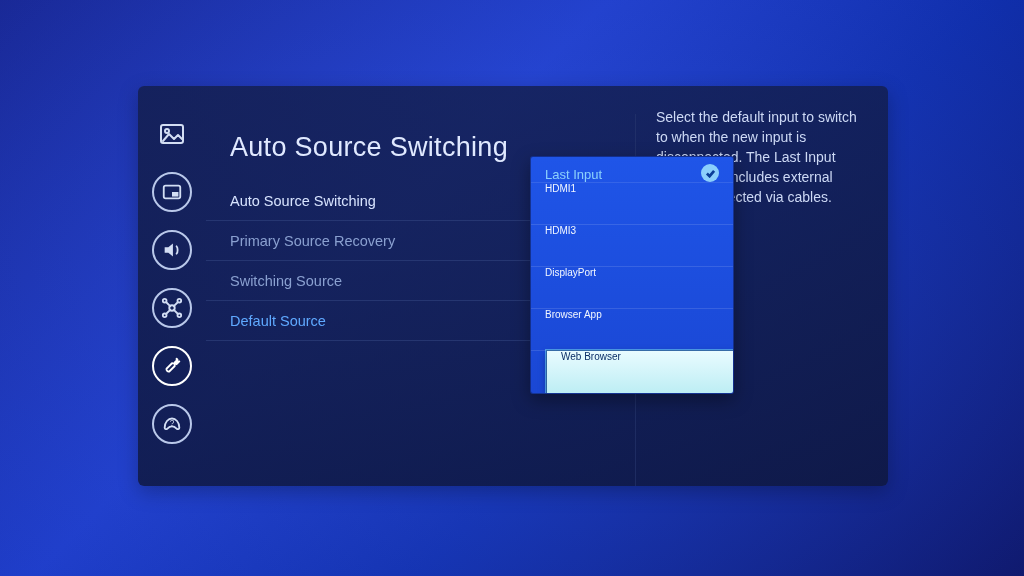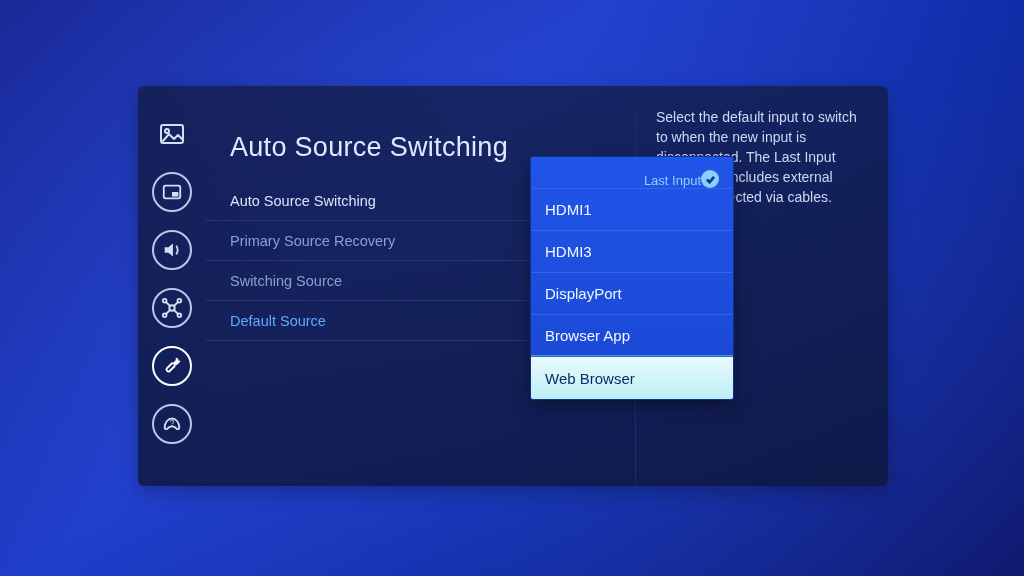--- a/index.html
+++ b/index.html
@@ -66,39 +66,40 @@
 
     .dropdown {
       position:absolute; left:392px; top:70px; width:204px;
       background:linear-gradient(180deg,#1f55e8,#1a47d4);
       border:1px solid rgba(15,30,90,0.6);
       box-shadow:0 6px 18px rgba(0,0,0,0.35);
       border-radius:3px;
       overflow:hidden;
     }
     .dd-item {
-      height:42px; display:flex; align-items:center;
-      padding:0 14px; color:#f2f7ff; font-size:15px;
+      height:42px; display:flex; align-items:flex-start;
+      padding:0 14px; color:#f2f7ff; font-size:10px;
       border-bottom:1px solid rgba(255,255,255,0.12);
     }
     .dd-item.checked { color:#9fe6ff; justify-content:space-between; }
     .dd-item.checked .chk {
       width:18px; height:18px; border-radius:50%; background:#9fe6ff;
       display:flex; align-items:center; justify-content:center;
     }
     .dd-item.checked .chk svg { width:11px; height:9px; stroke:#083a8a; stroke-width:3; fill:none; }
     .dd-item.selected {
       background:linear-gradient(180deg,#e9fbff,#bdeef4);
       color:#0b2d66; font-weight:500;
       outline:1px solid rgba(10,30,80,0.4);
       box-shadow:0 0 0 2px rgba(120,230,245,0.5), 0 3px 8px rgba(0,0,0,0.35);
       border-bottom:none;
+      margin-left:16px;
     }
     .dd-item:last-child { border-bottom:none; }
-    .dd-item.truncated { opacity:0.85; height:32px; align-items:flex-end; padding-bottom:0; font-size:13px;justify-content:flex-end; }
+    .dd-item.truncated { opacity:0.85; height:26px; align-items:flex-end; padding-bottom:0; font-size:13px; }
   </style>
 </head>
 <body>
 
 <div class="panel">
 
   <div class="sidebar">
     <div class="side-icon">
       <svg viewBox="0 0 24 20">
           <rect x="1" y="1" width="22" height="18" rx="2"></rect>

